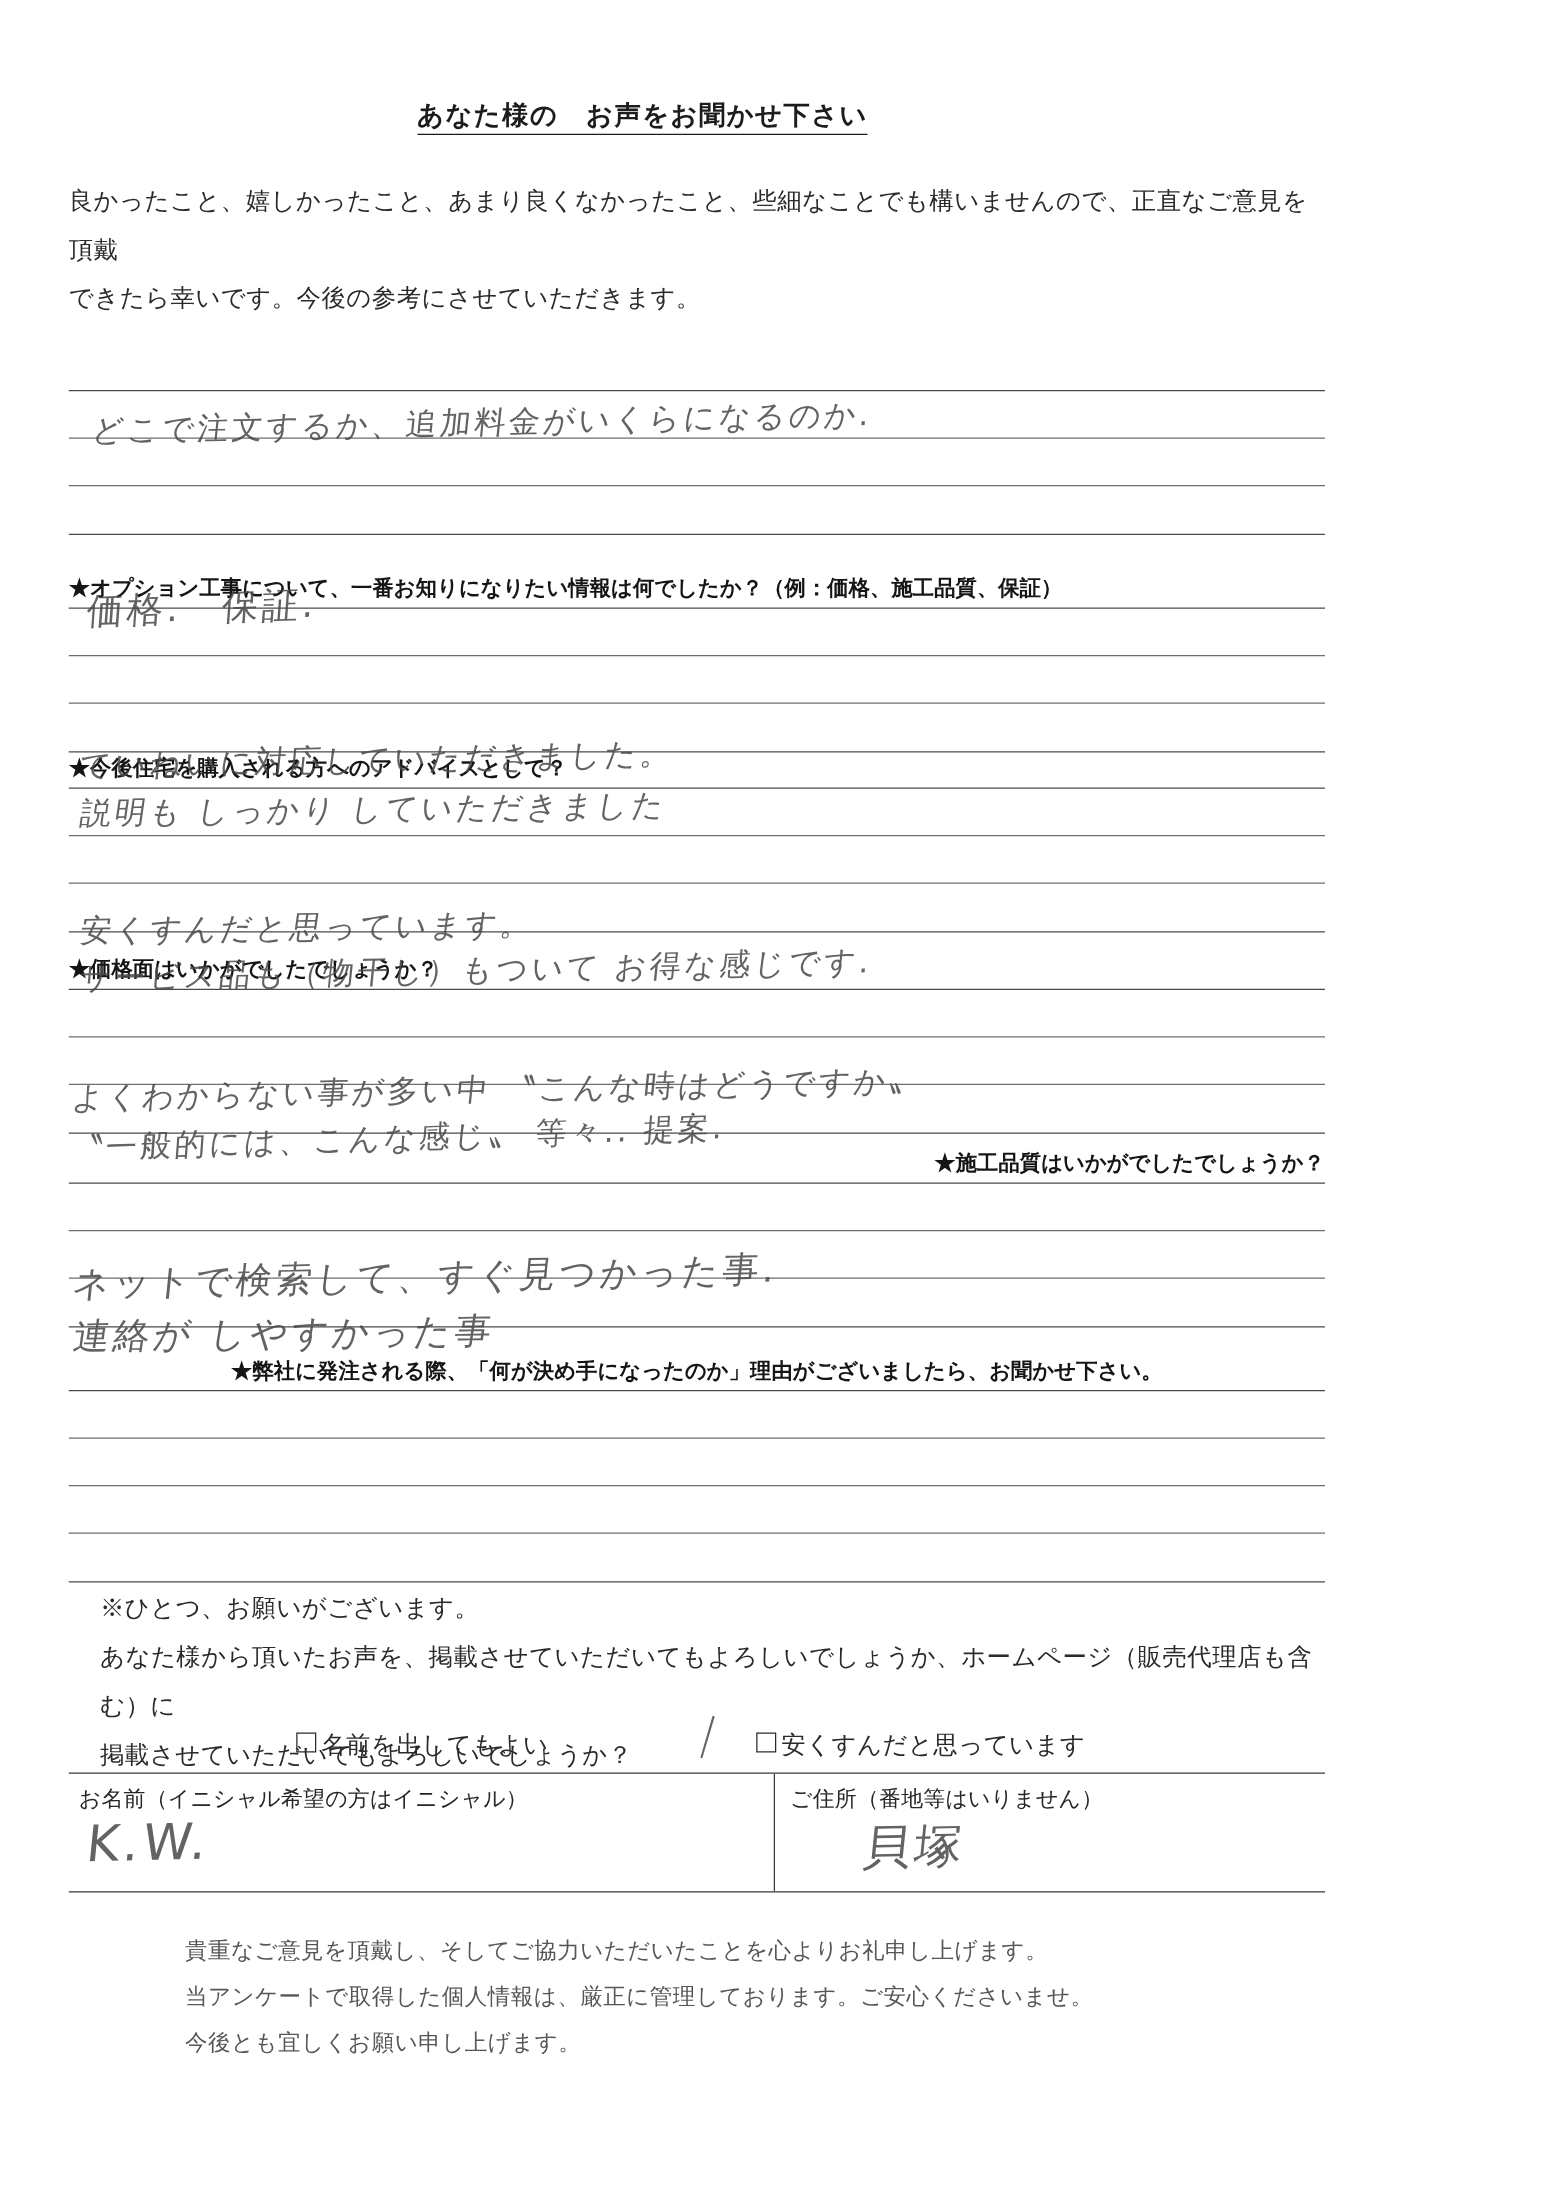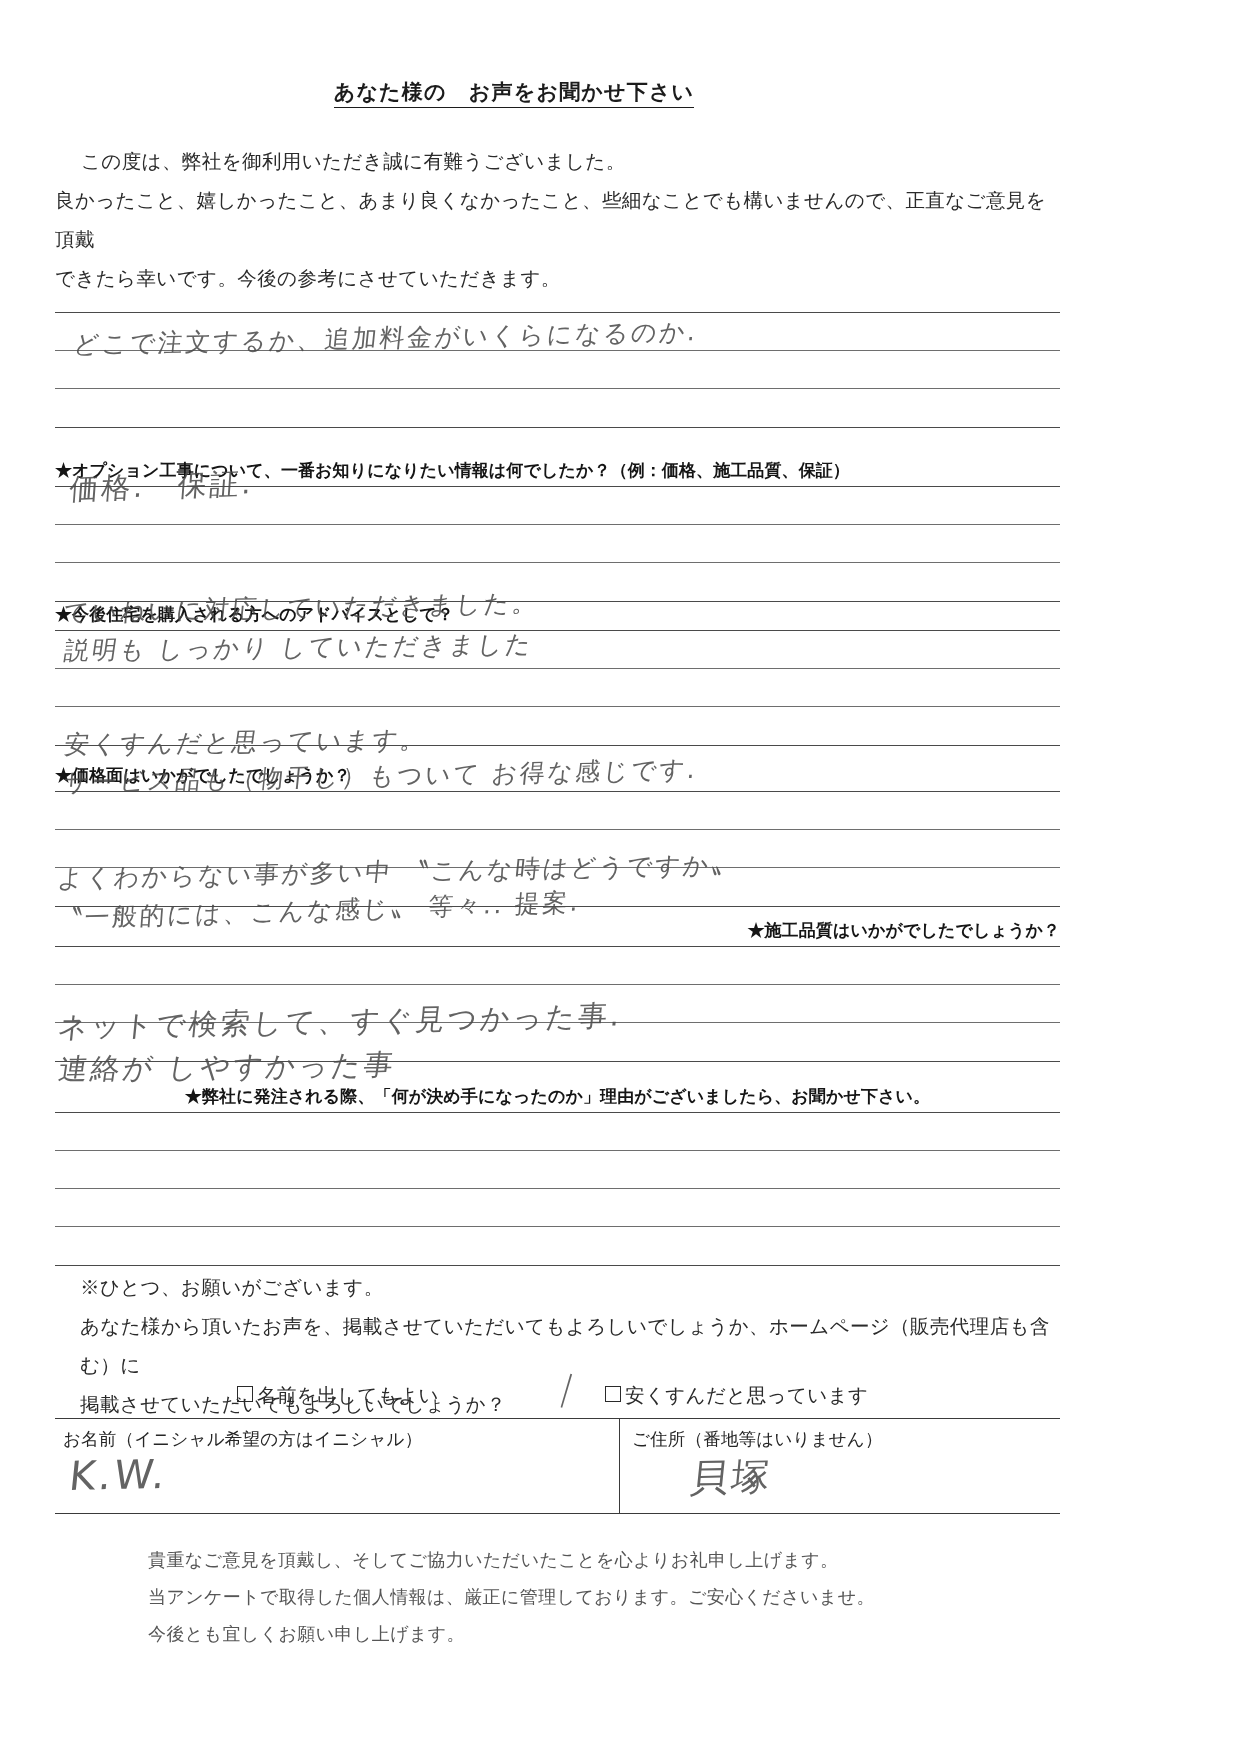--- a/index.html
+++ b/index.html
@@ -191,21 +191,20 @@
 </head>
 <body>
 
 <div class="page">
 
   <div class="doc-title">
     <span class="inner">あなた様の　お声をお聞かせ下さい</span>
   </div>
 
   <div class="intro">
-    <span class="ln ind">この度は、弊社を御利用いただき誠に有難うございました。</span>
     <span class="ln">良かったこと、嬉しかったこと、あまり良くなかったこと、些細なことでも構いませんので、正直なご意見を頂戴</span>
     <span class="ln">できたら幸いです。今後の参考にさせていただきます。</span>
   </div>
 
   <div class="qblock" style="top:312px;">
     <div class="qlines">
       <div class="qline"></div>
       <div class="qline"></div>
       <div class="qline"></div>
     </div>

